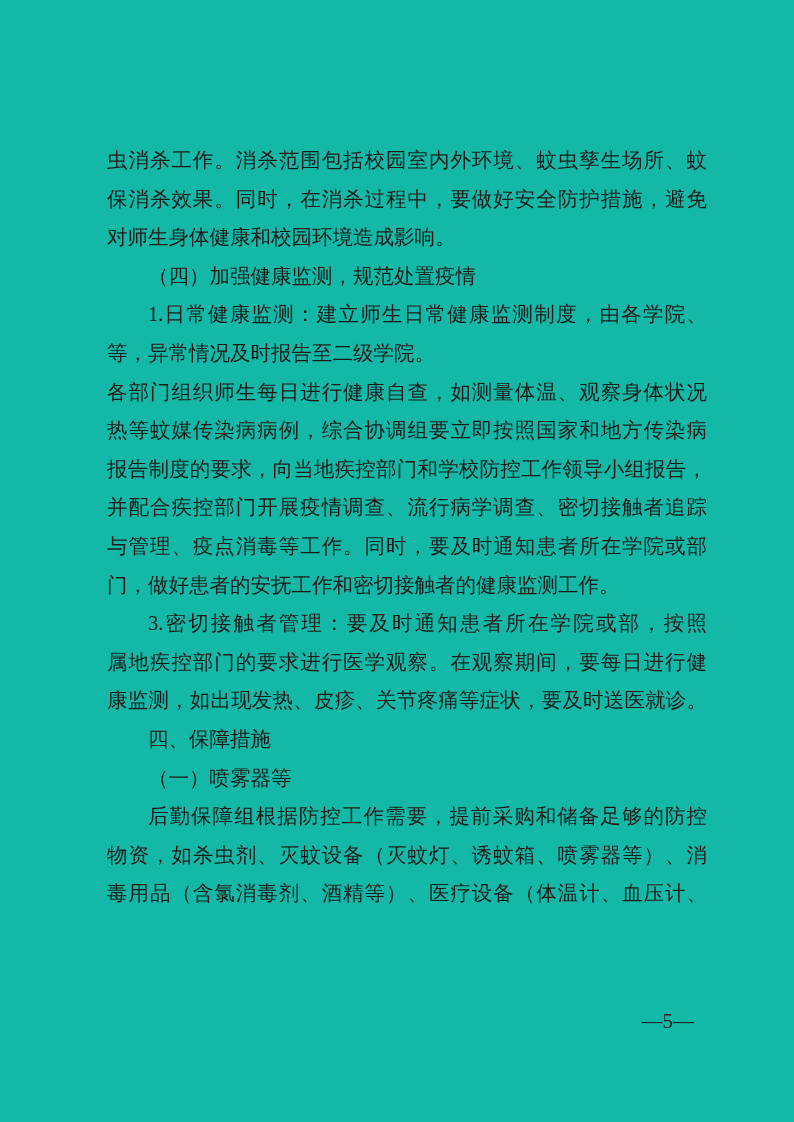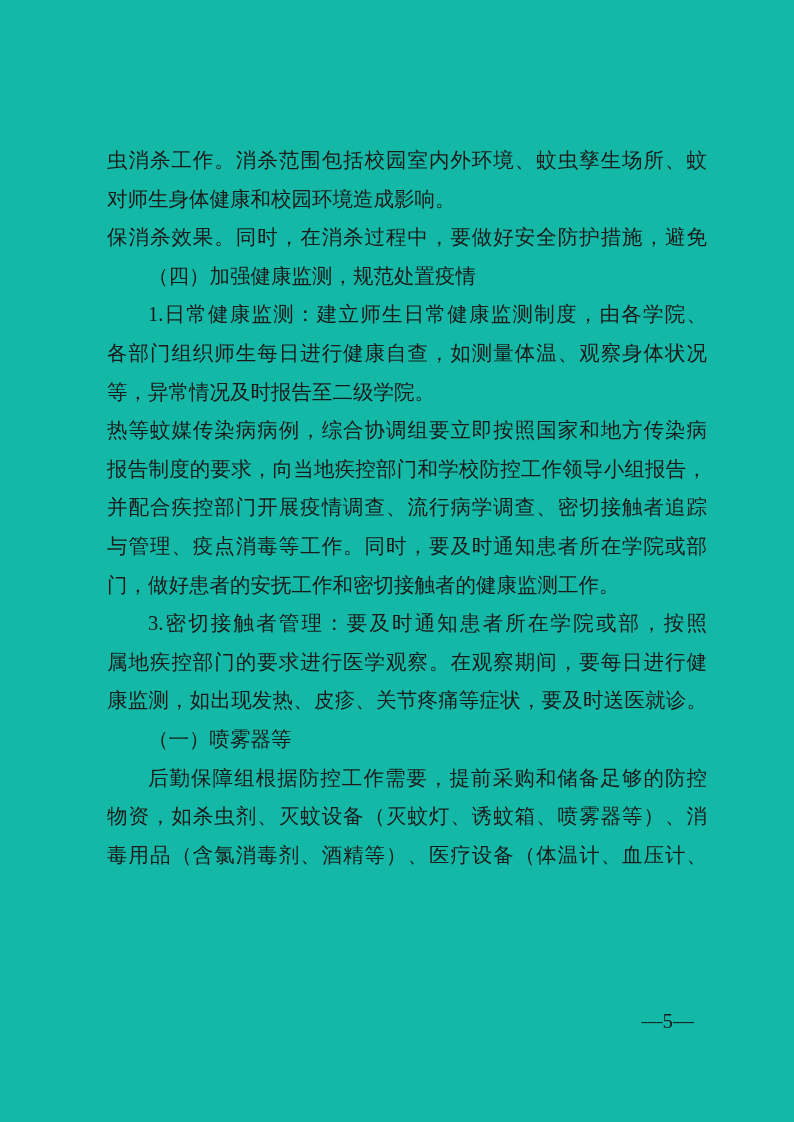--- a/index.html
+++ b/index.html
@@ -55,33 +55,34 @@
     letter-spacing: 0;
     color: #1a1a1a;
   }
 </style>
 </head>
 <body>
 
 <div class="page">
   <main class="doc-body">
       <div class="line body just"><span>虫消杀工作。消杀范围包括校园室内外环境、蚊虫孳生场所、蚊</span></div>
+      <div class="line body just"><span>保消杀效果。同时，在消杀过程中，要做好安全防护措施，避免</span></div>
       <div class="line body"><span>对师生身体健康和校园环境造成影响。</span></div>
-      <div class="line body just"><span>保消杀效果。同时，在消杀过程中，要做好安全防护措施，避免</span></div>
       <div class="line kai indent"><span class="b">（四）加强健康监测，规范处置疫情</span></div>
       <div class="line body indent just"><span class="b">1.日常健康监测：</span><span>建立师生日常健康监测制度，由各学院、</span></div>
+      <div class="line body"><span>等，异常情况及时报告至二级学院。</span></div>
       <div class="line body just"><span>各部门组织师生每日进行健康自查，如测量体温、观察身体状况</span></div>
-      <div class="line body"><span>等，异常情况及时报告至二级学院。</span></div>
       <div class="line body just"><span>热等蚊媒传染病病例，综合协调组要立即按照国家和地方传染病</span></div>
       <div class="line body just"><span>报告制度的要求，向当地疾控部门和学校防控工作领导小组报告，</span></div>
       <div class="line body just"><span>并配合疾控部门开展疫情调查、流行病学调查、密切接触者追踪</span></div>
       <div class="line body just"><span>与管理、疫点消毒等工作。同时，要及时通知患者所在学院或部</span></div>
       <div class="line body"><span>门，做好患者的安抚工作和密切接触者的健康监测工作。</span></div>
       <div class="line body indent just"><span class="b">3.密切接触者管理：</span><span>要及时通知患者所在学院或部，按照</span></div>
       <div class="line body just"><span>属地疾控部门的要求进行医学观察。在观察期间，要每日进行健</span></div>
       <div class="line body just"><span>康监测，如出现发热、皮疹、关节疼痛等症状，要及时送医就诊。</span></div>
+      <div class="line hei indent"><span class="b">四、保障措施</span></div>
       <div class="line kai indent"><span class="b">（一）喷雾器等</span></div>
       <div class="line body indent just"><span>后勤保障组根据防控工作需要，提前采购和储备足够的防控</span></div>
       <div class="line body just"><span>物资，如杀虫剂、灭蚊设备（灭蚊灯、诱蚊箱、喷雾器等）、消</span></div>
       <div class="line body just"><span>毒用品（含氯消毒剂、酒精等）、医疗设备（体温计、血压计、</span></div>
     </main>
   <div class="page-number">—5—</div>
 </div>
 
 </body></html>

